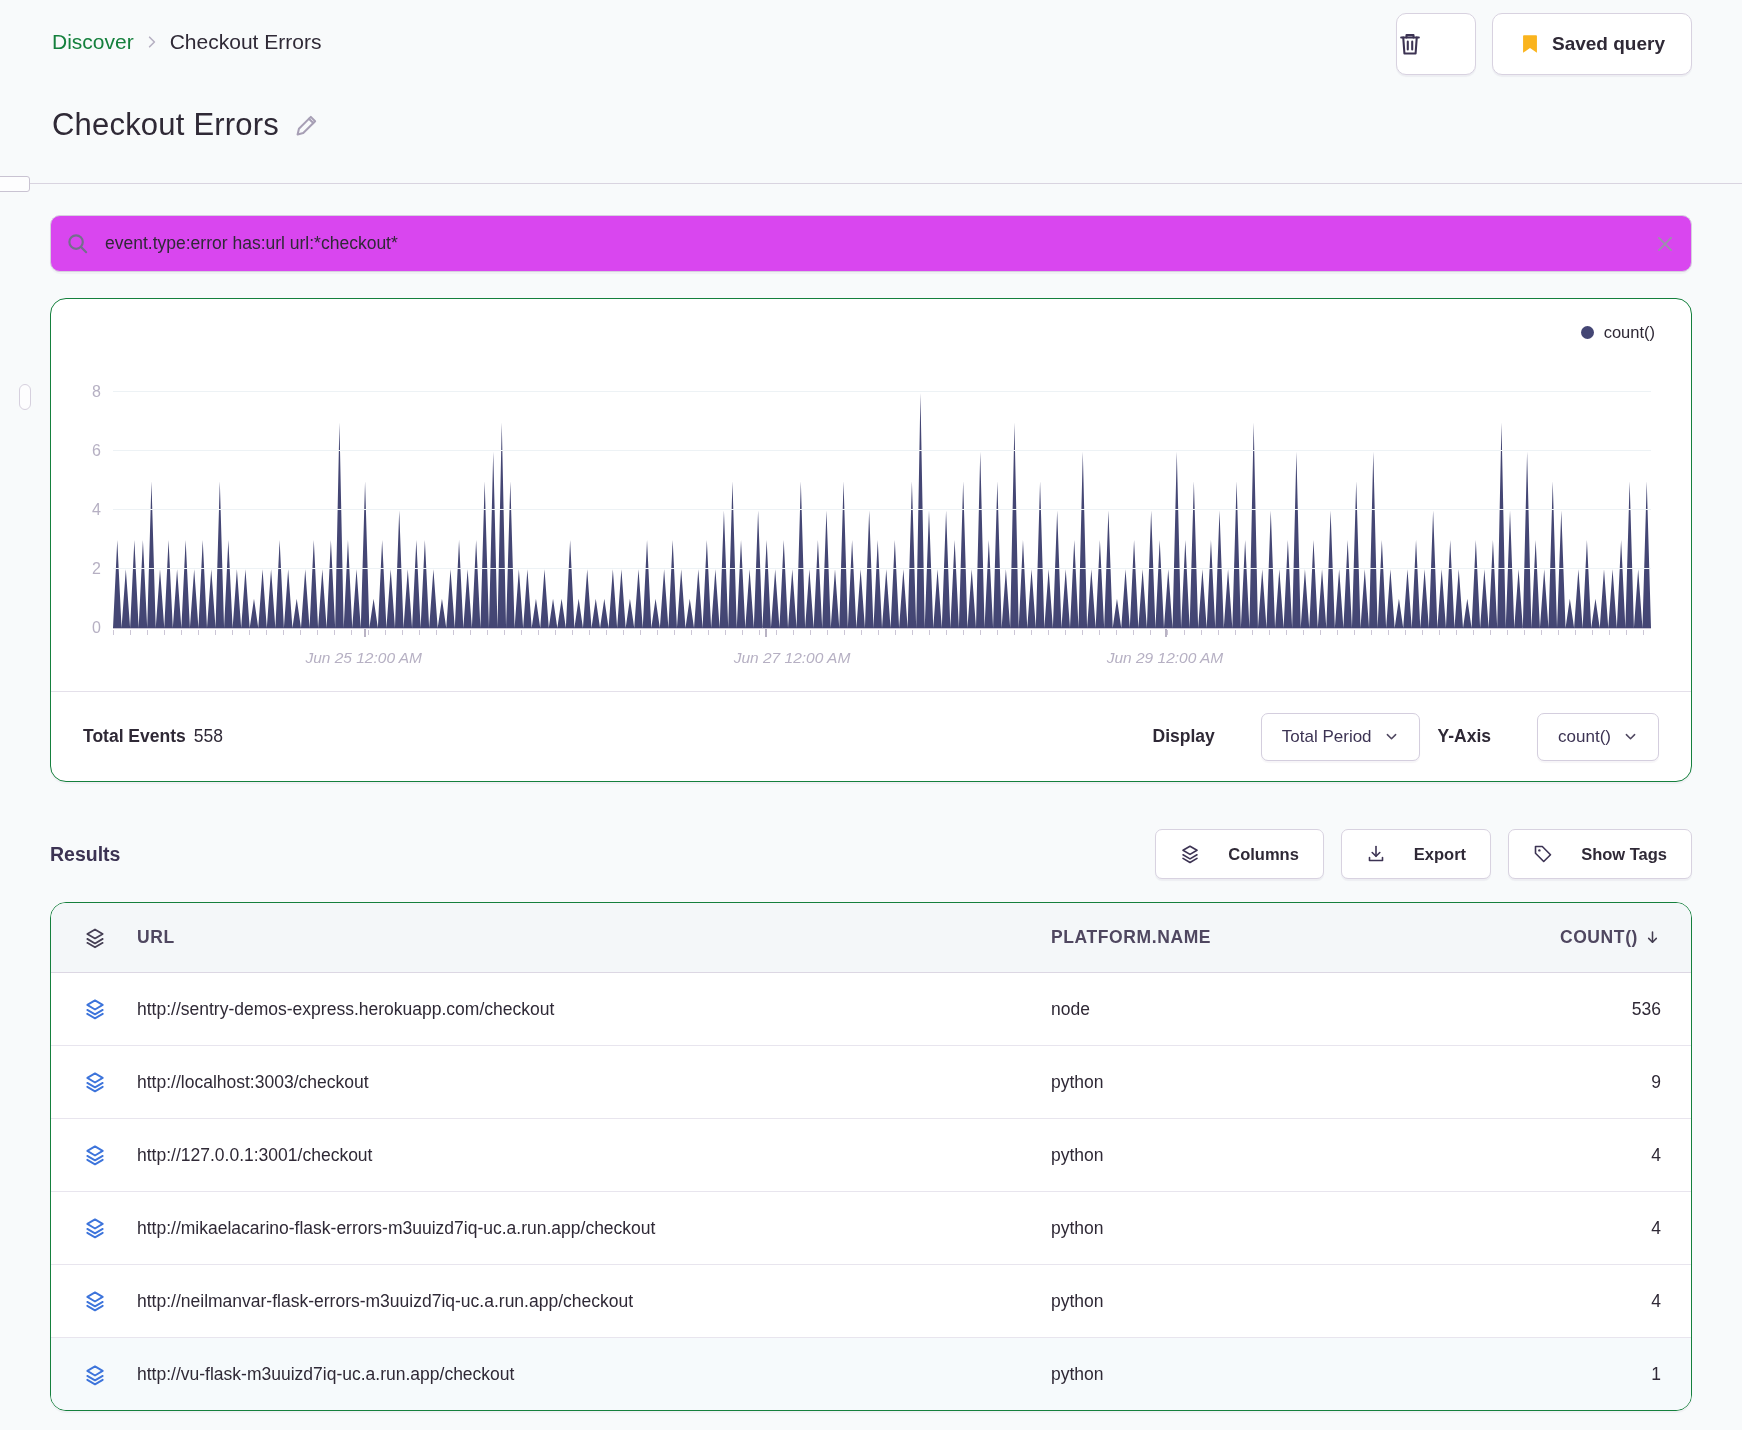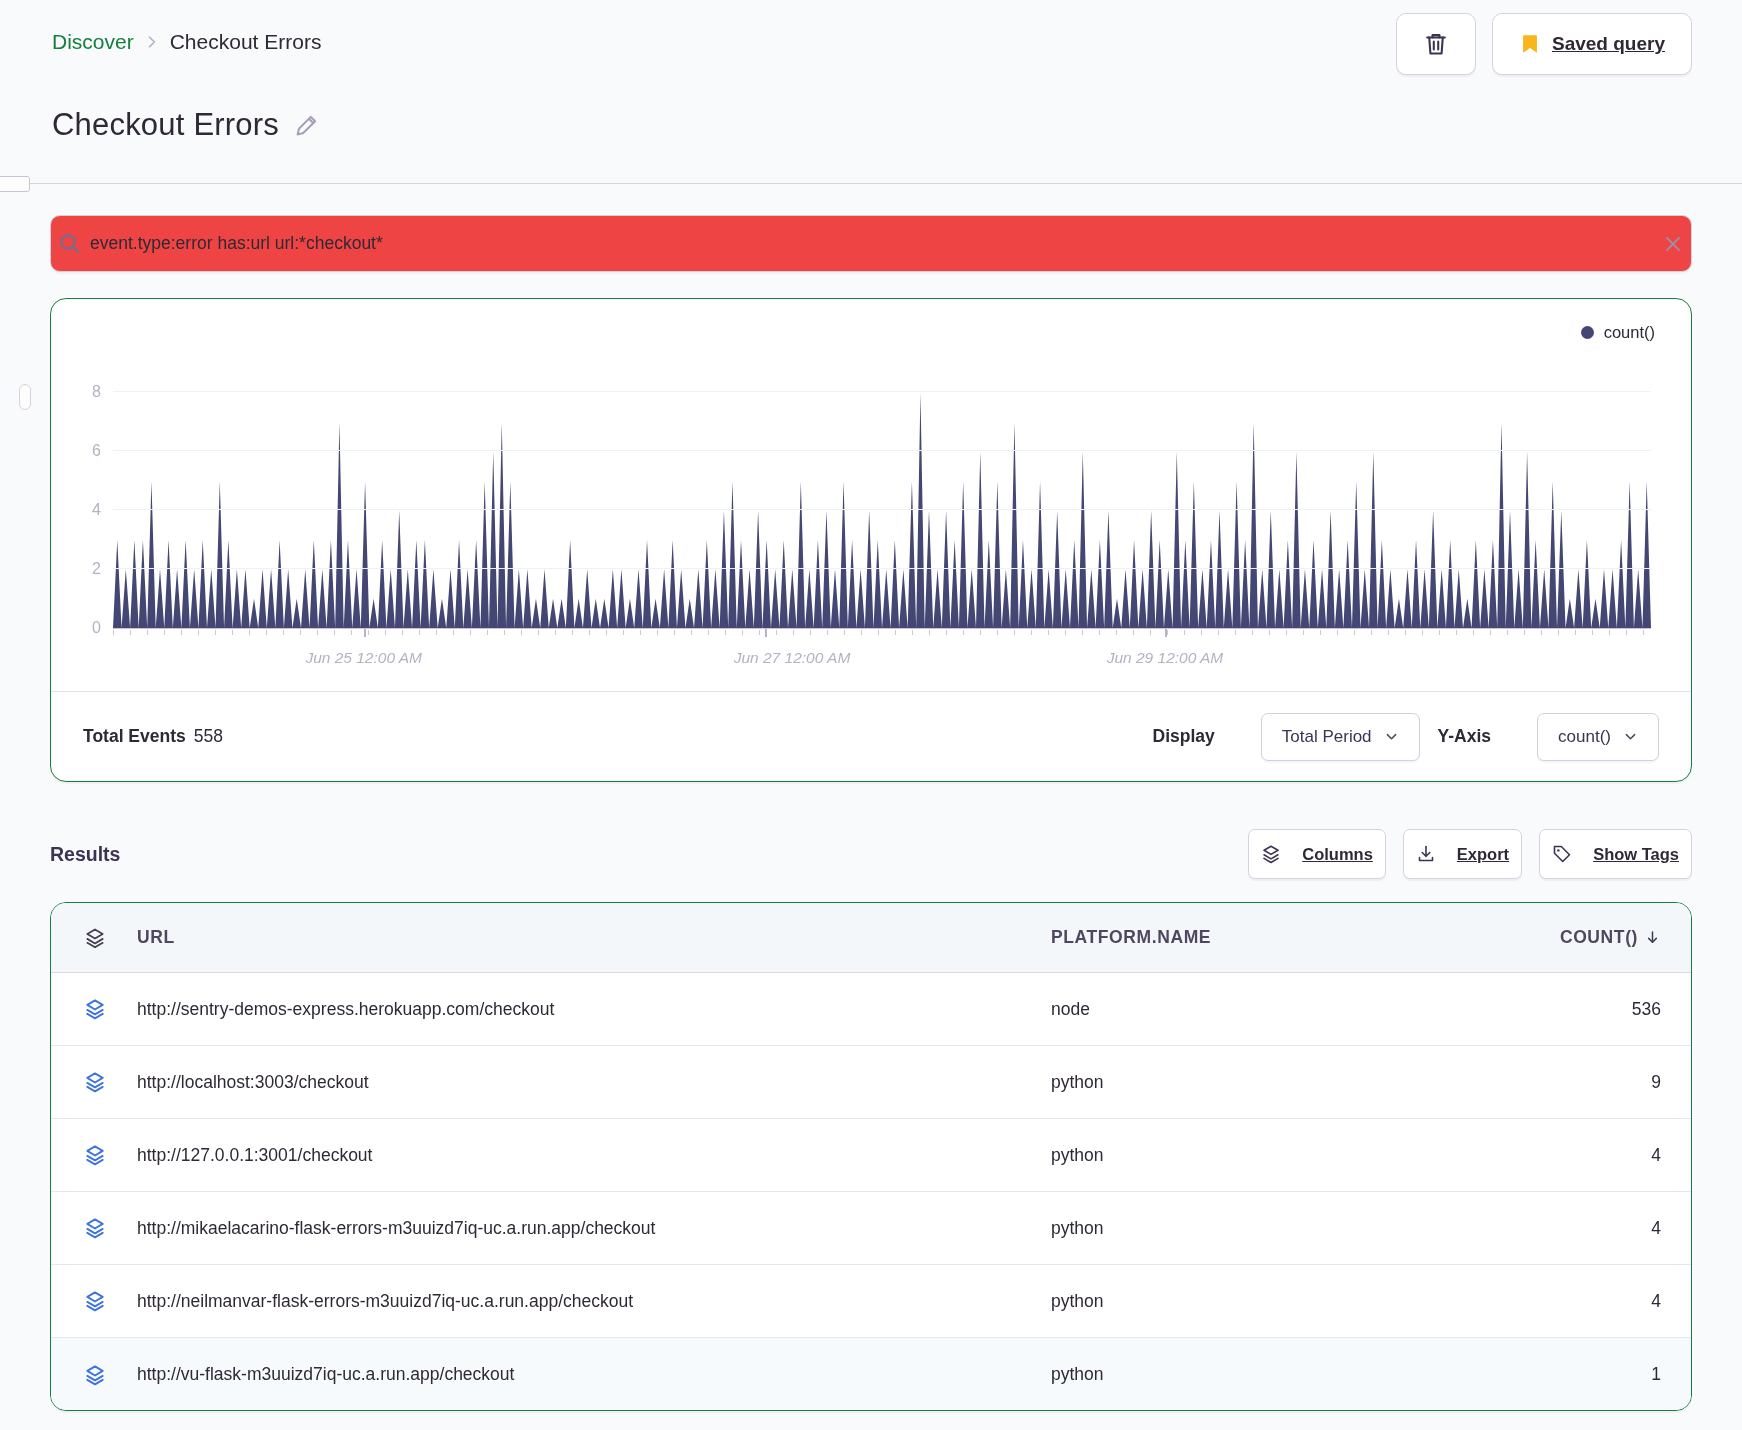--- a/index.html
+++ b/index.html
@@ -13,40 +13,40 @@
   }
   svg { display:block; }
 
   
   .breadcrumb { position:absolute; top:30px; left:52px; display:flex; align-items:center; gap:10px; font-size:21px; }
   .breadcrumb .crumb-link { color:#15803d; cursor:pointer; }
   .breadcrumb .crumb-current { color:#2f2936; }
 
   .top-actions { position:absolute; top:13px; right:50px; display:flex; gap:16px; }
   .btn {
-    display:inline-flex; align-items:center; justify-content:center; gap:11px;
+    display:inline-flex; align-items:center; justify-content:flex-start; gap:11px;
     background:#fff; border:1px solid #d8d2e0; border-radius:10px;
     box-shadow:0 2px 1px rgba(45,0,85,0.05);
-    color:#2f2936; font-weight:bold; cursor:pointer;text-decoration:underline;
+    color:#2f2936; font-weight:bold; cursor:pointer;
   }
   .btn-icon-only { width:80px; height:62px; }
   .btn-saved { height:62px; padding:0 26px; font-size:19px; }
 
   .page-title-row { position:absolute; top:107px; left:52px; display:flex; align-items:center; gap:14px; }
   .page-title { font-size:31px; font-weight:500; color:#2f2936; letter-spacing:0.2px; }
 
   .top-divider { position:absolute; top:183px; left:0; width:100%; height:1px; background:#d9d4e0; }
   .divider-handle { position:absolute; top:176px; left:-8px; width:38px; height:16px; background:#fdfdfe; border:1px solid #c9c3d2; border-radius:3px; }
   .side-pill { position:absolute; top:384px; left:19px; width:12px; height:26px; background:#fdfdfe; border:1px solid #d6d0de; border-radius:7px; }
 
   
   .search-bar {
     position:absolute; top:215px; left:50px; right:50px; height:57px;
-    background:#ef4444; border:1px solid #d6d0de; border-radius:10px;
-    display:flex; align-items:center; padding:0 7px; gap:8px;
+    background:#d946ef; border:1px solid #d6d0de; border-radius:10px;
+    display:flex; align-items:center; padding:0 15px; gap:15px;
     box-shadow:0 2px 1px rgba(45,0,85,0.04);
   }
   .search-bar input {
     flex:1; border:none; outline:none; font-family:"Liberation Sans", sans-serif;
     font-size:17.5px; color:#2f2936; background:transparent;
   }
   .clear-x { cursor:pointer; display:flex; align-items:center; }
 
   
   .card {
@@ -79,21 +79,21 @@
   .dropdown-btn {
     display:inline-flex; align-items:center; gap:12px; height:48px; padding:0 20px;
     background:#fff; border:1px solid #d4cede; border-radius:7px;
     font-size:17px; color:#3c3353; cursor:pointer; box-shadow:0 2px 1px rgba(45,0,85,0.04);margin-left:28px;
   }
 
   
   .results-row { position:absolute; top:828px; left:50px; right:50px; height:52px; display:flex; align-items:center; }
   .results-title { font-size:19.5px; font-weight:bold; color:#3c3353; }
   .results-buttons { margin-left:auto; display:flex; gap:17px; }
-  .sm-btn { height:50px; padding:0 12px; border-radius:7px; font-size:16.5px; gap:21px; }
+  .sm-btn { height:50px; padding:0 24px; border-radius:7px; font-size:16.5px; gap:28px; }
 
   
   .table-card { top:902px; height:509px; overflow:hidden; }
   .tbl-grid { display:grid; grid-template-columns:62px 1fr 450px 190px; align-items:center; }
   .tbl-header {
     height:70px; background:#f4f7f9; border-bottom:1px solid #dcd7e3;
     font-size:13.5px; font-weight:bold; letter-spacing:0.6px; color:#4f4760; text-transform:uppercase;
   }
   .tbl-header .cell-count { display:flex; align-items:center; justify-content:flex-end; gap:6px; }
   .cell-icon { display:flex; justify-content:center; align-items:center; padding-left:26px; }

